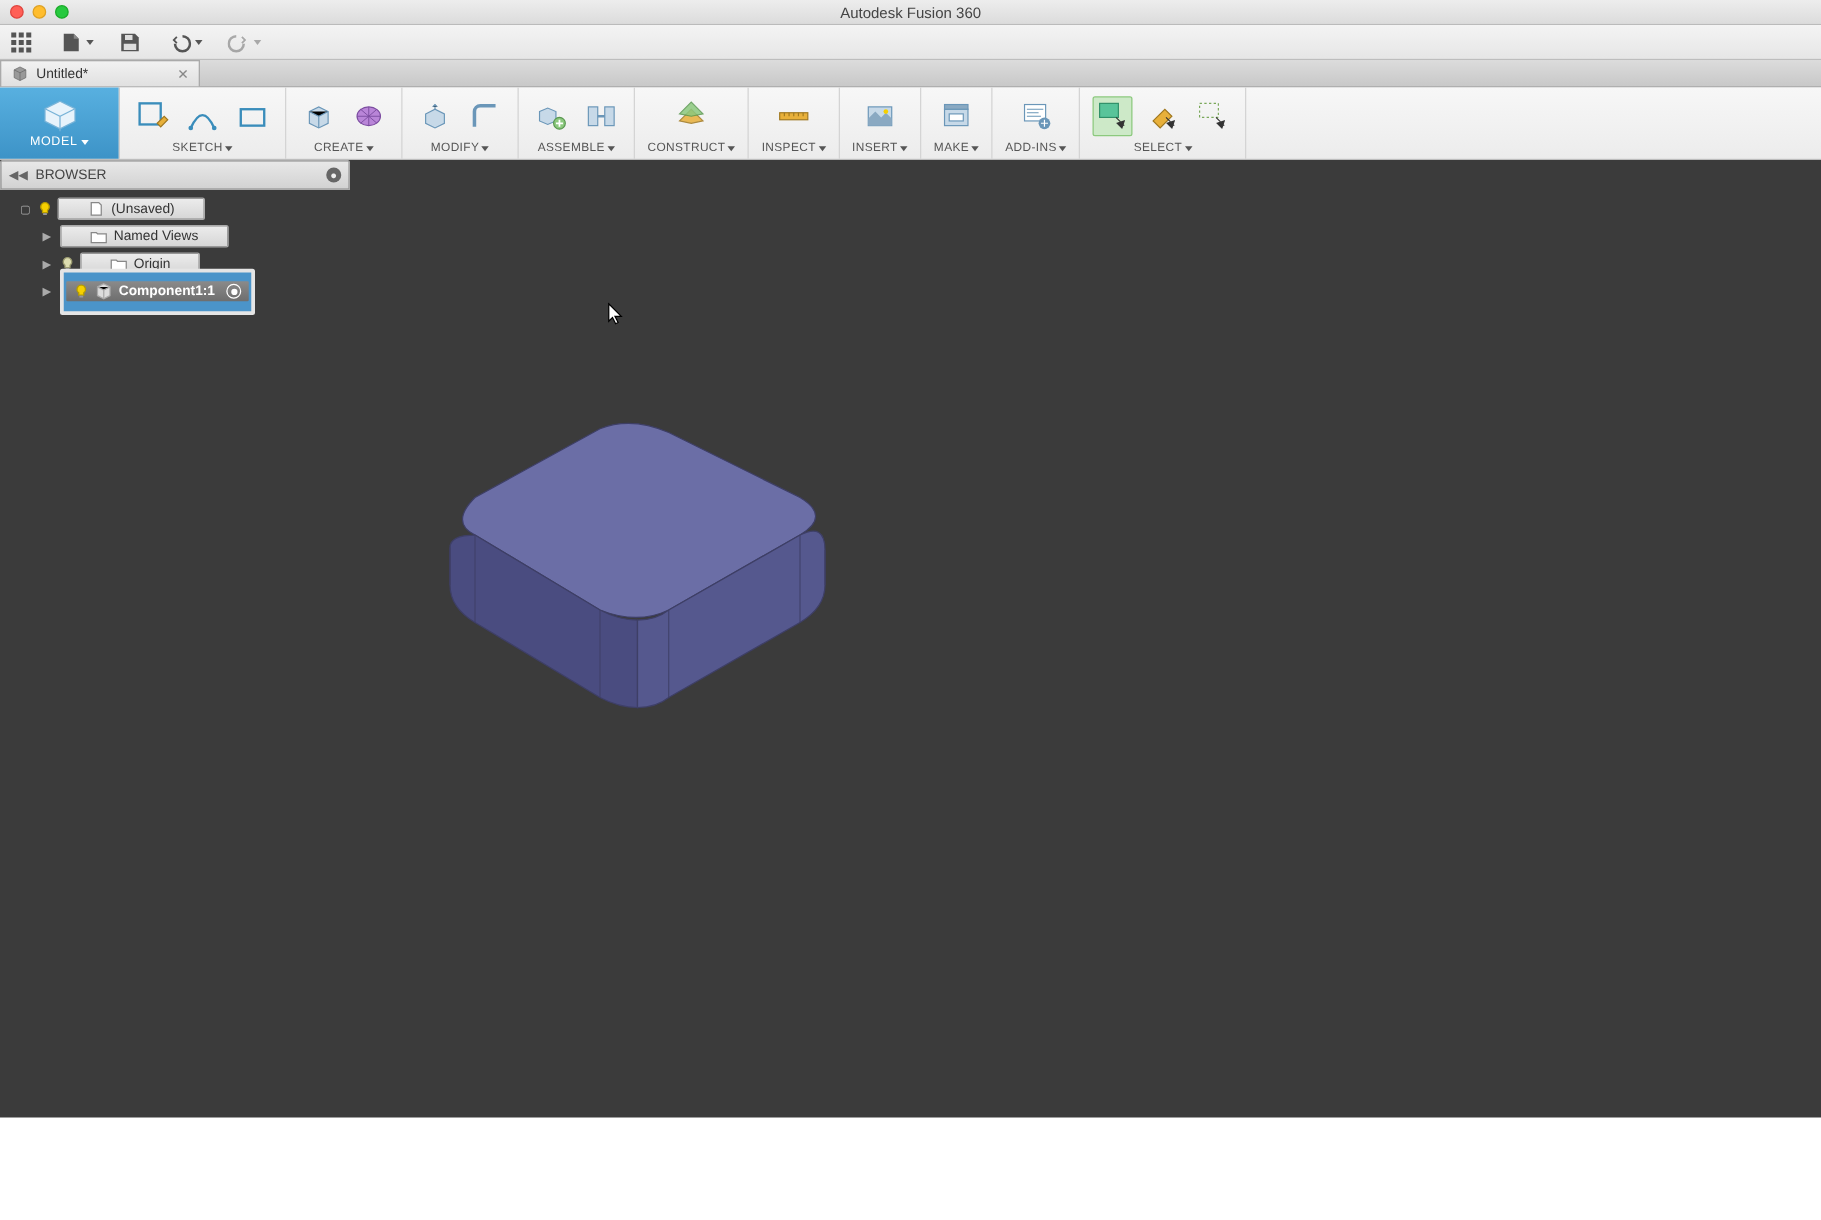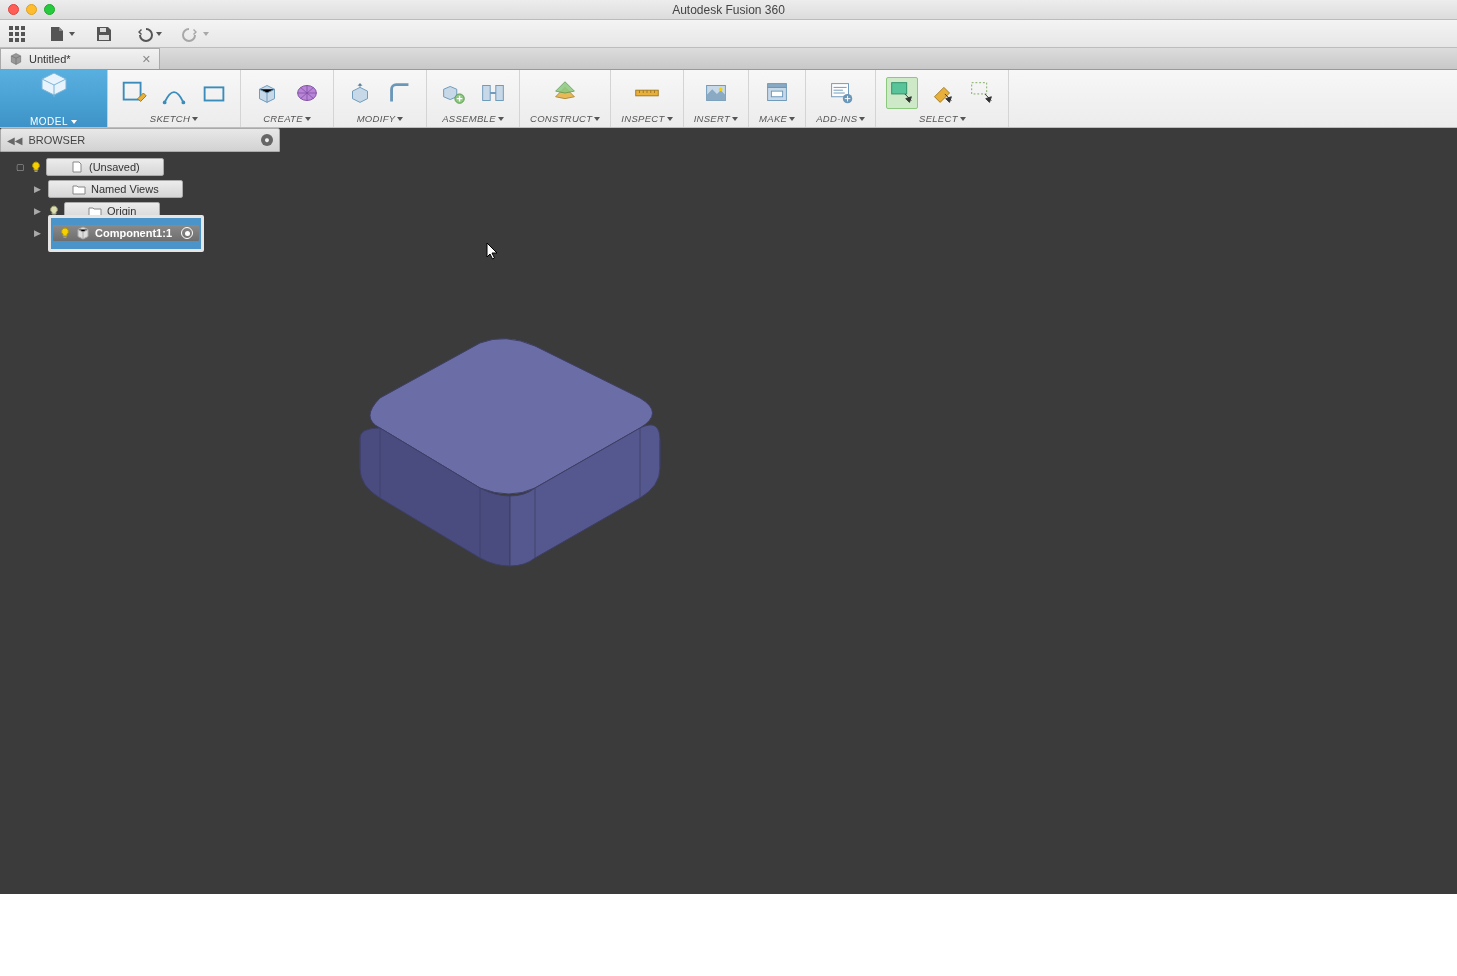--- a/index.html
+++ b/index.html
@@ -21,23 +21,23 @@
 .qat-dd { display:flex; align-items:center; gap:1px; }
 .caret-down { width:0; height:0; border-left:3px solid transparent; border-right:3px solid transparent; border-top:4px solid #555; }
 
 
 .doctab-bar { height: 22px; background: linear-gradient(#dcdcdc,#c8c8c8); border-bottom: 1px solid #999; display:flex; }
 .doctab { height:100%; background:linear-gradient(#f2f2f2,#e0e0e0); border:1px solid #aaa; border-bottom:none; display:flex; align-items:center; padding:0 8px; gap:6px; font-size:11px; color:#333; min-width: 160px; }
 .doctab .close-x { margin-left:auto; font-size:11px; color:#888; cursor:pointer; }
 
 
 .ribbon { height: 58px; background: linear-gradient(#f7f7f7,#ececec); border-bottom:1px solid #bdbdbd; display:flex; align-items:stretch; }
-.ribbon-workspace { width: 108px; background: linear-gradient(#58b0e0,#3d93c7); display:flex; flex-direction:column; align-items:center; justify-content:space-between; color:#fff; border-right:1px solid #ccc; }
+.ribbon-workspace { width: 96px; background: linear-gradient(#58b0e0,#3d93c7); display:flex; flex-direction:column; align-items:center; justify-content:center; color:#fff; border-right:1px solid #ccc; }
 .ribbon-workspace .ws-label { font-size:10px; letter-spacing:0.5px; display:flex; align-items:center; gap:3px; margin-top:2px; }
-.ribbon-group { display:flex; flex-direction:column; align-items:center; justify-content:flex-end; border-right:1px solid #d4d4d4; padding: 2px 10px 1px; font-style: italic; }
+.ribbon-group { display:flex; flex-direction:column; align-items:center; justify-content:flex-end; border-right:1px solid #d4d4d4; padding: 2px 10px 1px; }
 .ribbon-group .icons { display:flex; gap:8px; align-items:center; flex:1; }
 .ribbon-group .glabel { font-size:9.5px; color:#555; display:flex; align-items:center; gap:2px; padding-bottom:2px; letter-spacing:0.3px; }
 .ribbon-icon { width:32px; height:32px; display:flex; align-items:center; justify-content:center; cursor:pointer; border:1px solid transparent; border-radius:2px; }
 .ribbon-icon.selected { background: #cde9c8; border:1px solid #8cc97e; }
 
 
 .main { position:absolute; top: 128px; left:0; right:0; bottom:0; background:#3b3b3b; }
 
 
 .browser { position:absolute; top:0; left:0; width:280px; }

